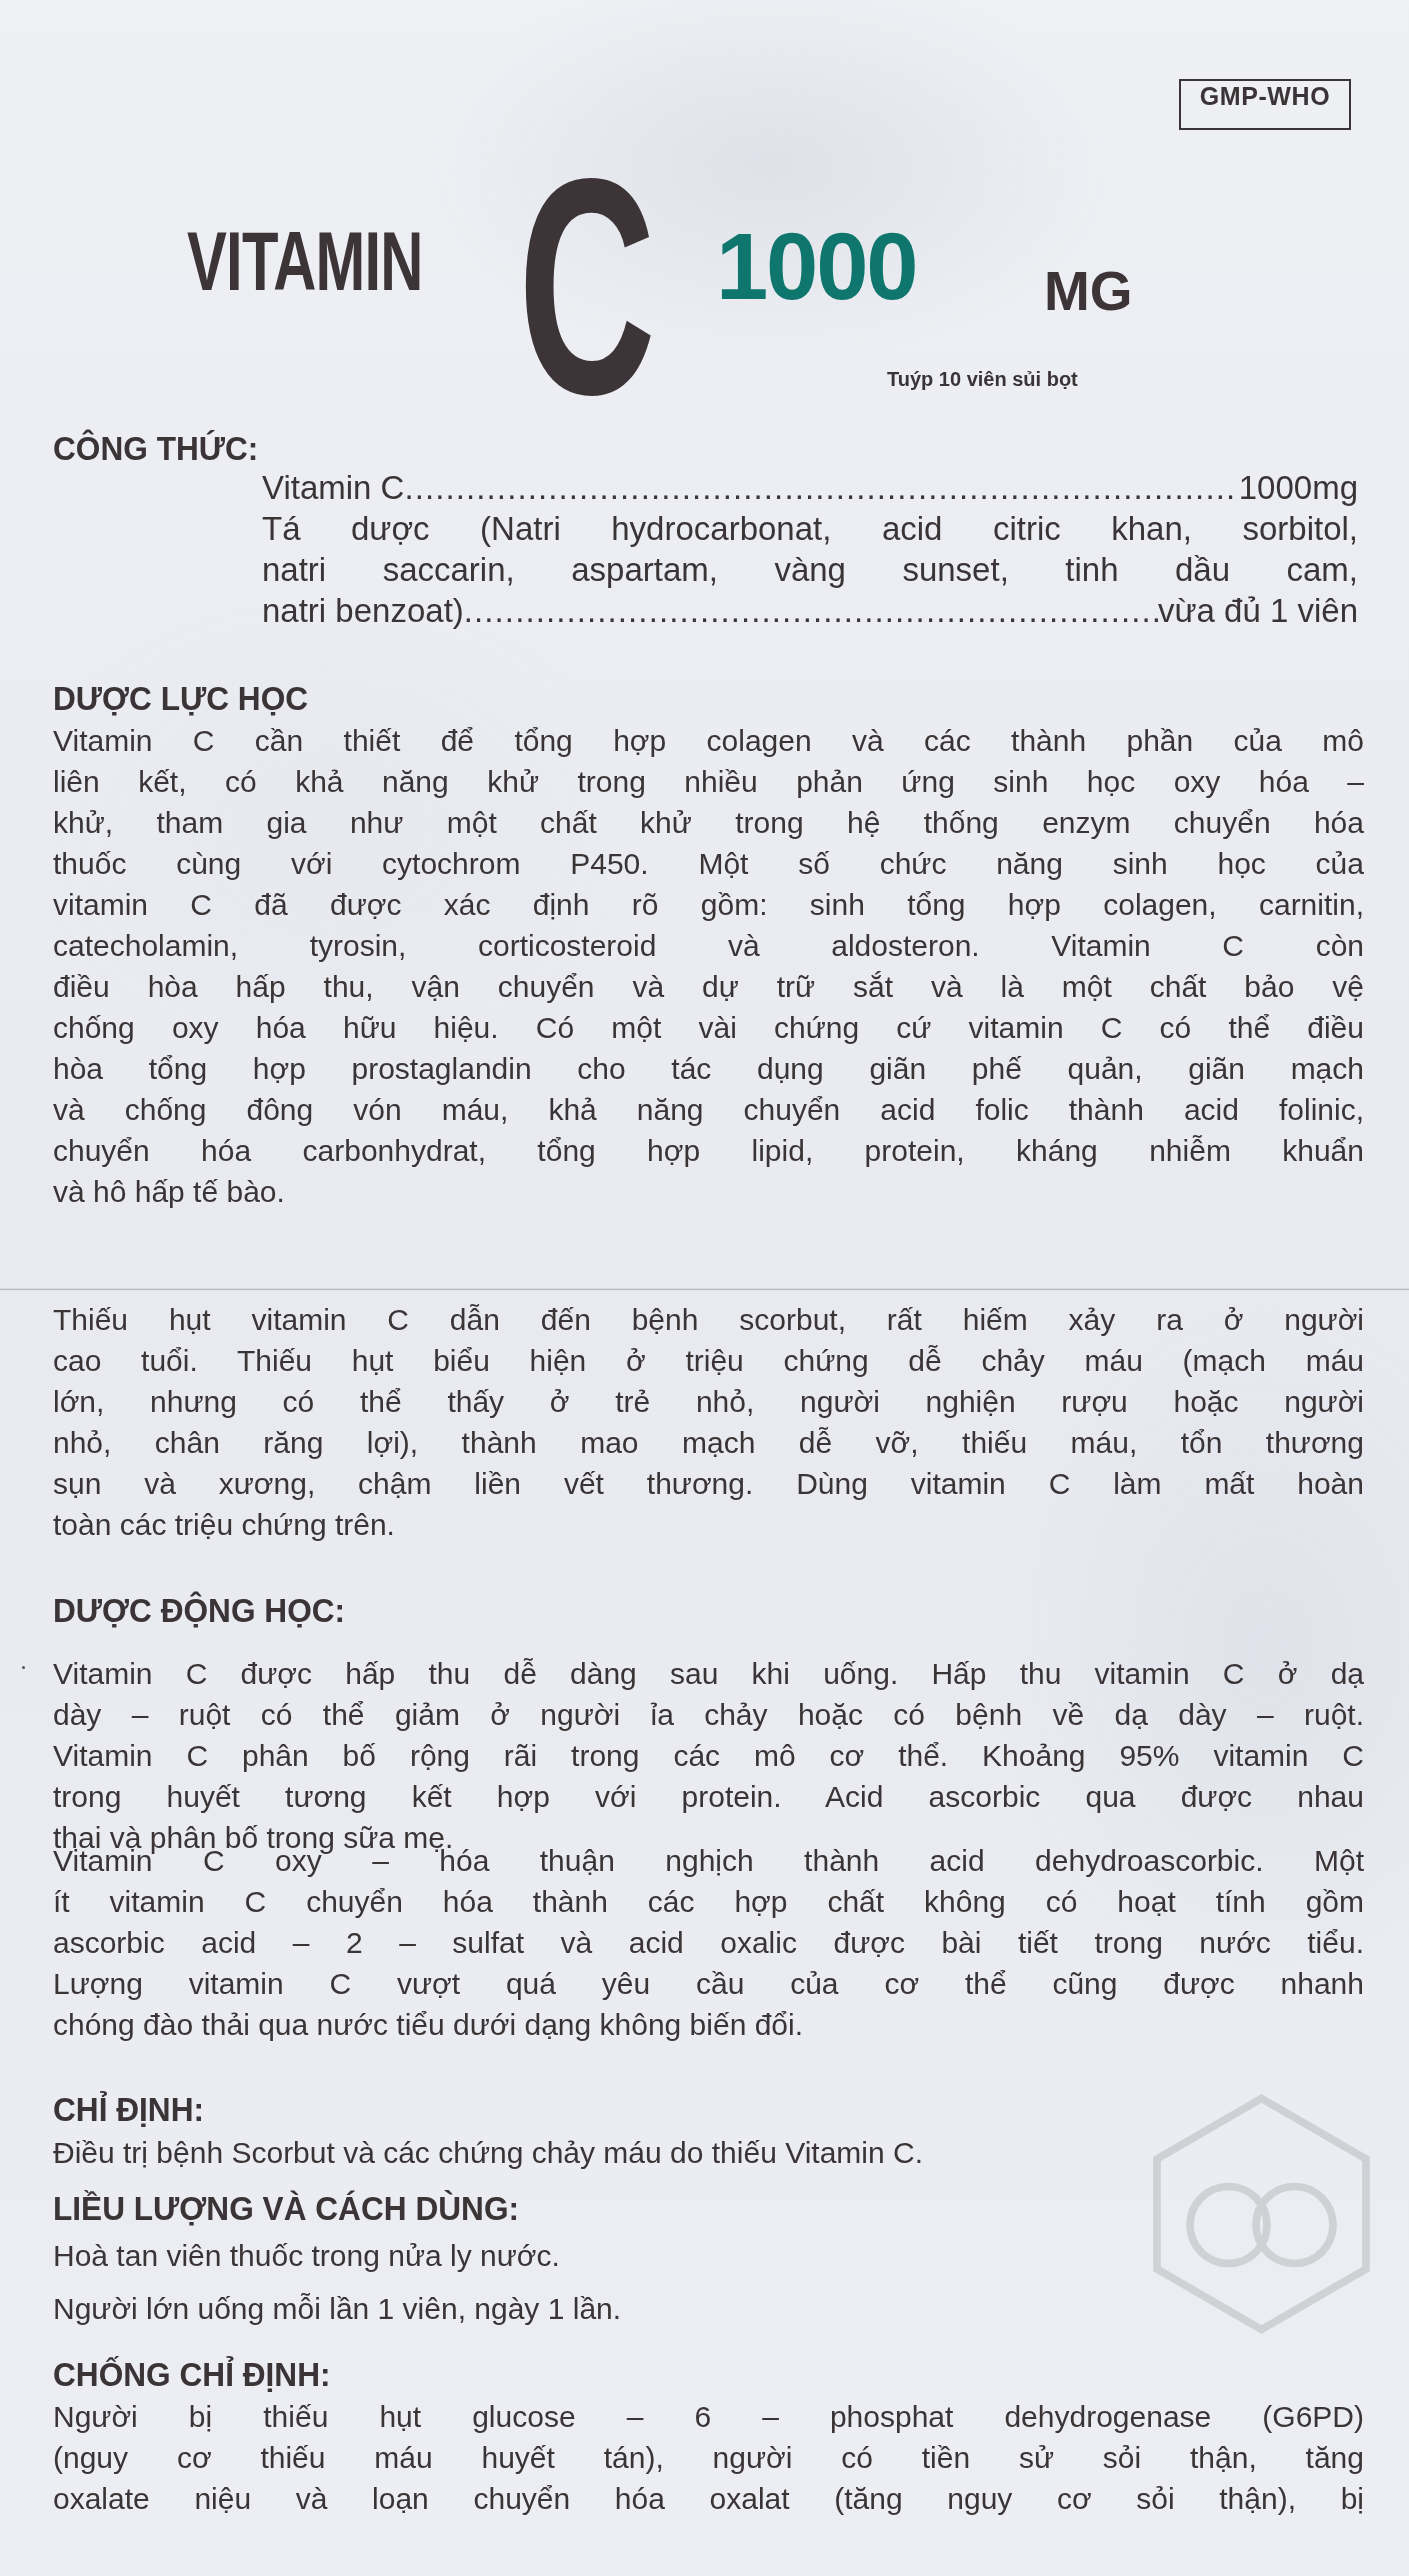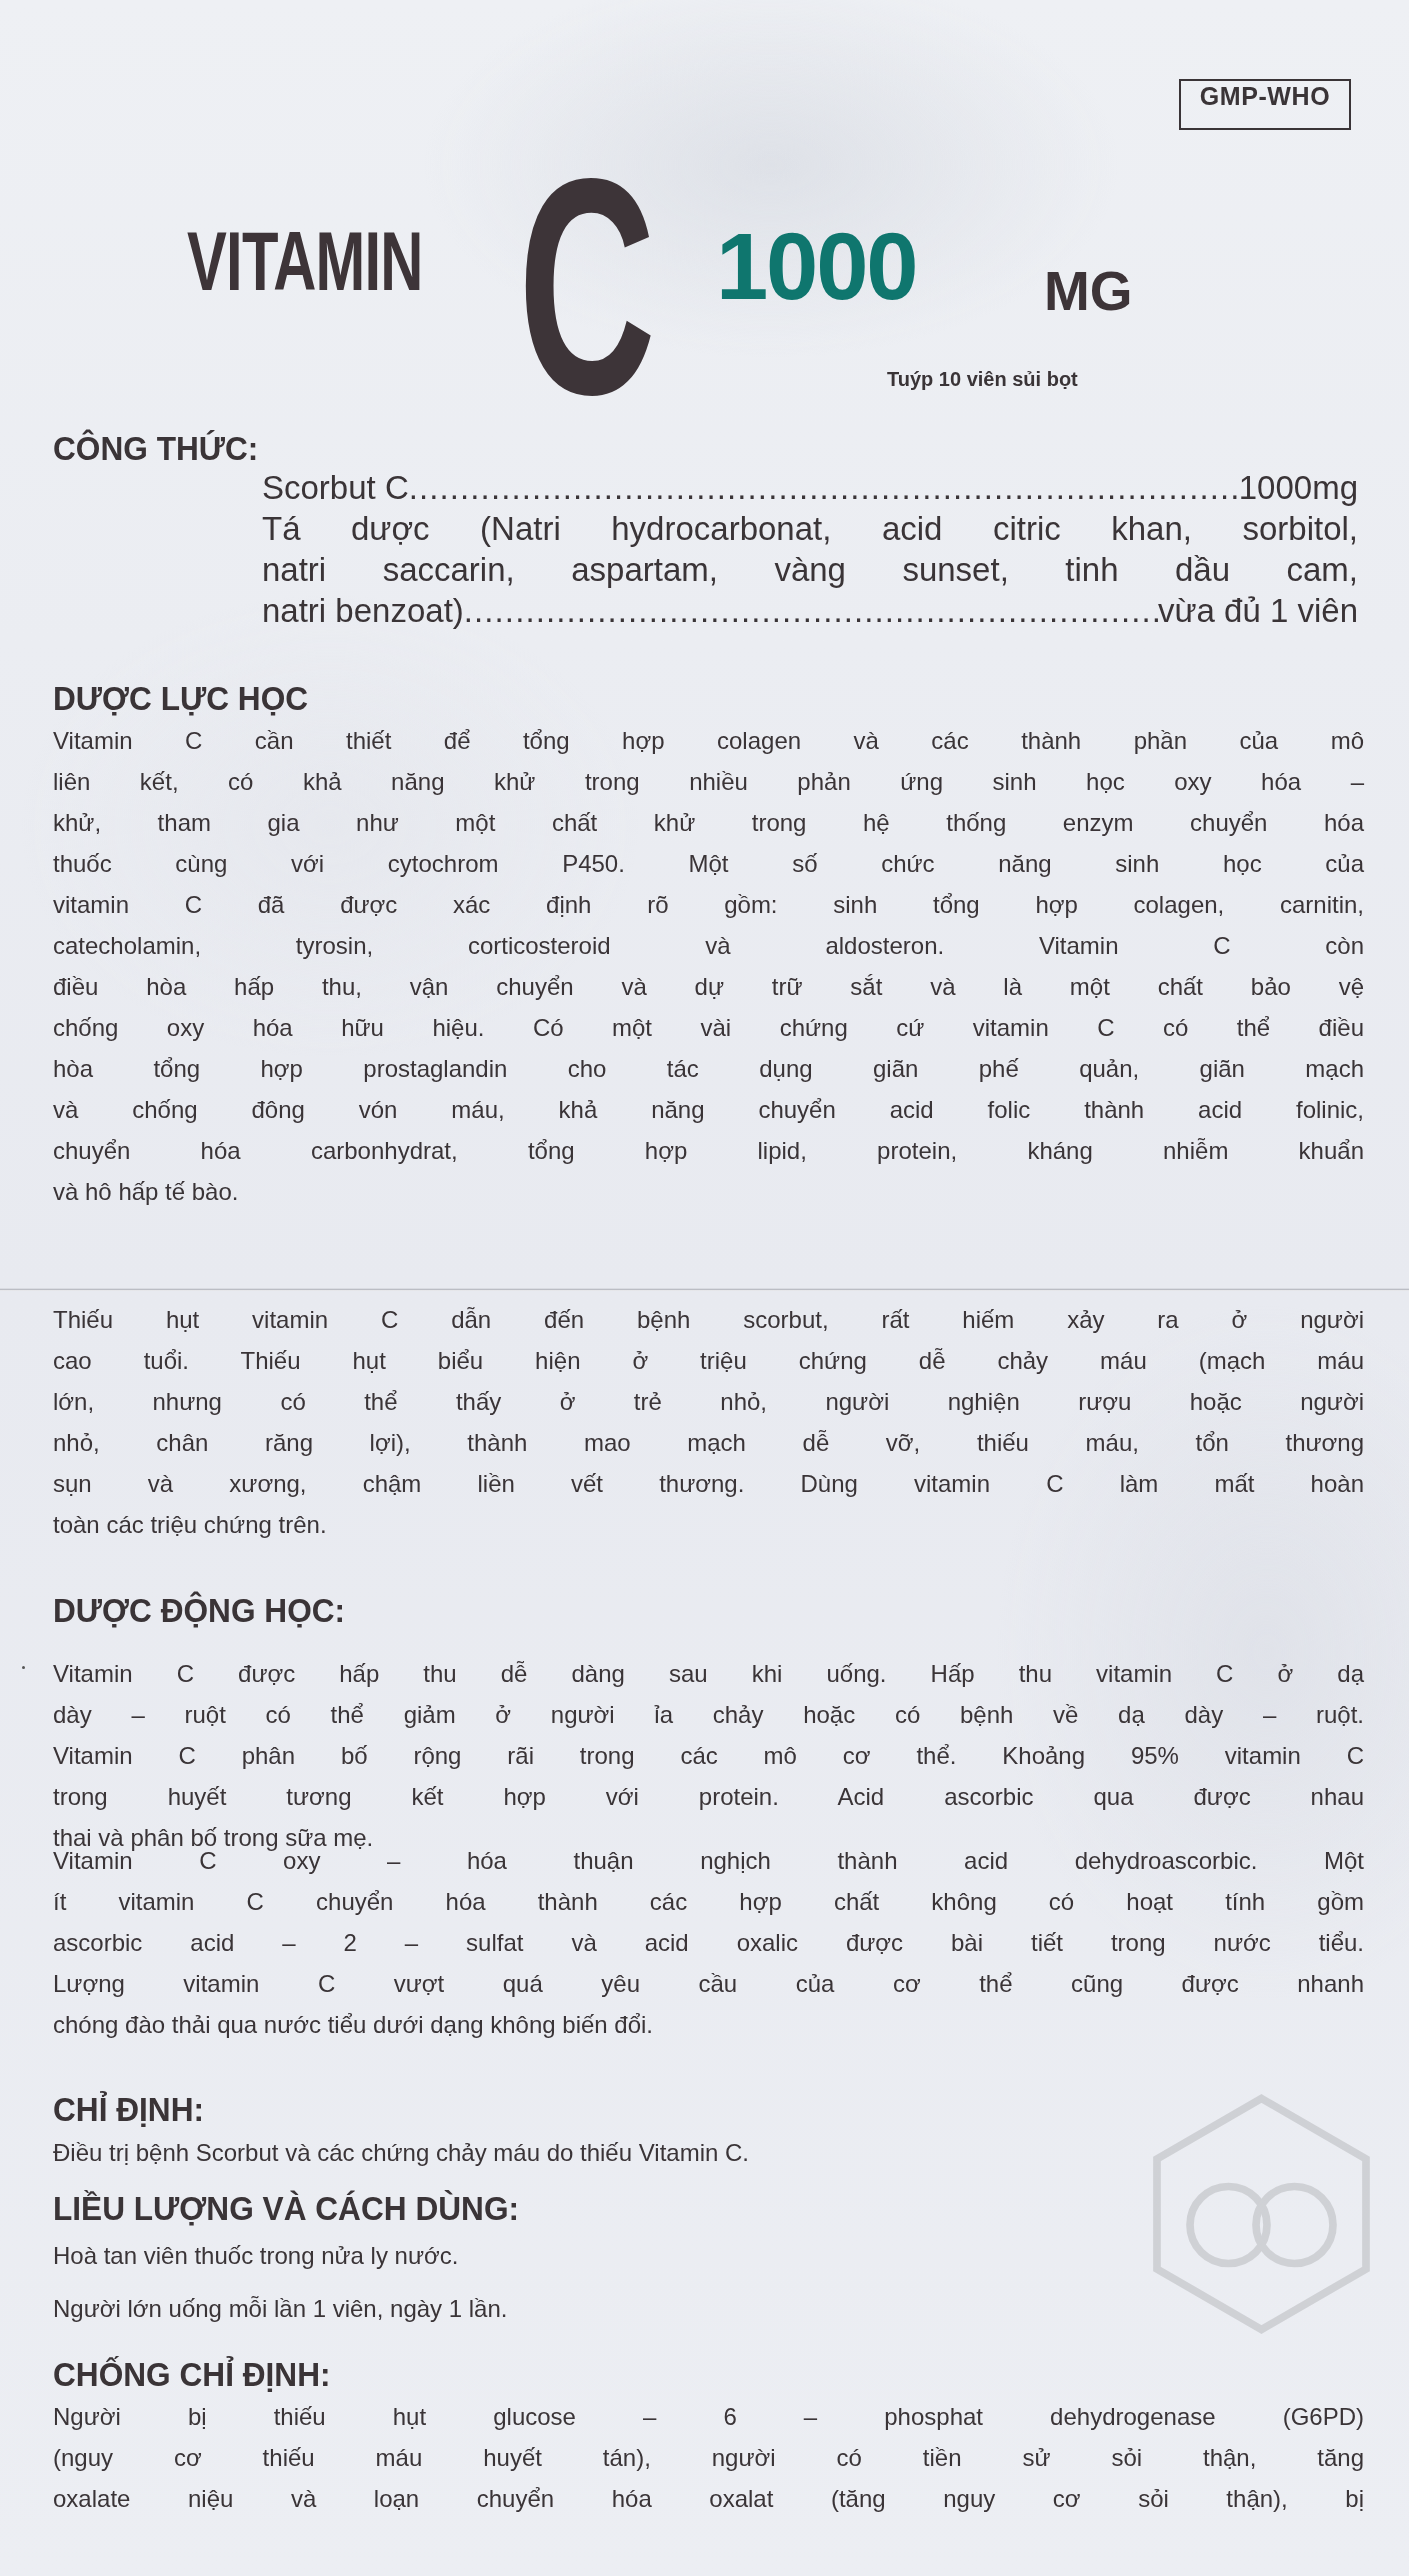--- a/index.html
+++ b/index.html
@@ -50,21 +50,21 @@
     font-weight: bold; font-size: 20px; line-height: 30px; color: #3a3437;
   }
   .h {
     position: absolute; left: 53px;
     font-weight: bold; font-size: 34px; line-height: 39px;
     color: #3a3437; letter-spacing: 0px;
     transform: scaleX(0.93); transform-origin: left top;
   }
   .p {
     position: absolute; left: 53px; width: 1311px;
-    font-size: 24px; line-height: 41px; color: #3a3437;
+    font-size: 30px; line-height: 41px; color: #3a3437;
     text-align: justify; text-align-last: left;
   }
   .p .ln { display: block; white-space: nowrap; text-align: justify; text-align-last: justify; }
   .p .ln.last { text-align-last: left; }
   .formula { position: absolute; left: 262px; width: 1096px; font-size: 33px; line-height: 41px; color: #3a3437; }
   .formula .row { display: flex; white-space: nowrap; }
   .formula .row .dots { flex: 1; overflow: hidden; white-space: nowrap; letter-spacing: 1.1px; }
   .formula .row .dots::after { content: "................................................................................................................................................................................................................................................"; }
   .formula .ln { display: block; white-space: nowrap; text-align: justify; text-align-last: justify; }
   .logo-ghost {
@@ -88,21 +88,21 @@
 
 <div class="brand-vitamin">VITAMIN</div>
 <div class="brand-c">C</div>
 <div class="brand-dose">1000</div>
 <div class="brand-unit">MG</div>
 <div class="subtitle">Tuýp 10 viên sủi bọt</div>
 
 <div class="h" style="top:429px;">CÔNG THỨC:</div>
 <div class="formula" style="top:467px;">
   <div class="row">
-    <span>Scorbut C</span>
+    <span>Vitamin C</span>
     <span class="dots"></span>
     <span>1000mg</span>
   </div>
   <span class="ln">Tá dược (Natri hydrocarbonat, acid citric khan, sorbitol,</span>
   <span class="ln">natri saccarin, aspartam, vàng sunset, tinh dầu cam,</span>
   <div class="row">
     <span>natri benzoat)</span>
     <span class="dots"></span>
     <span>vừa đủ 1 viên</span>
   </div>

